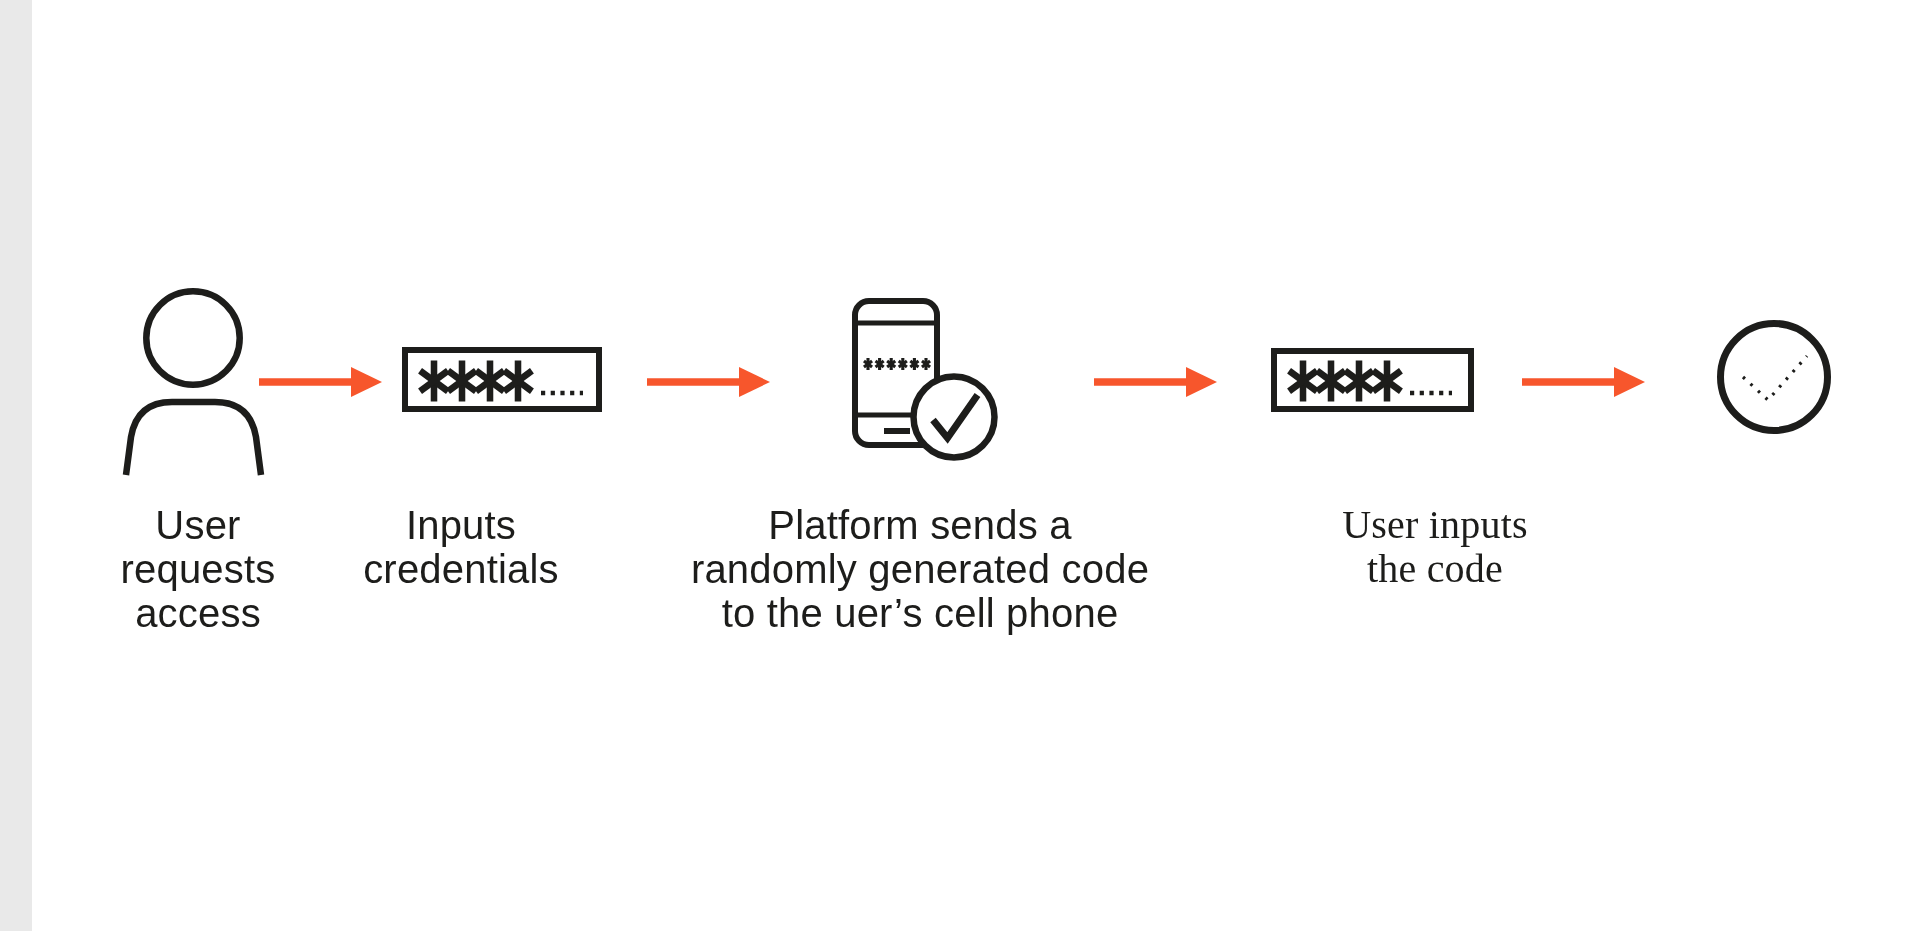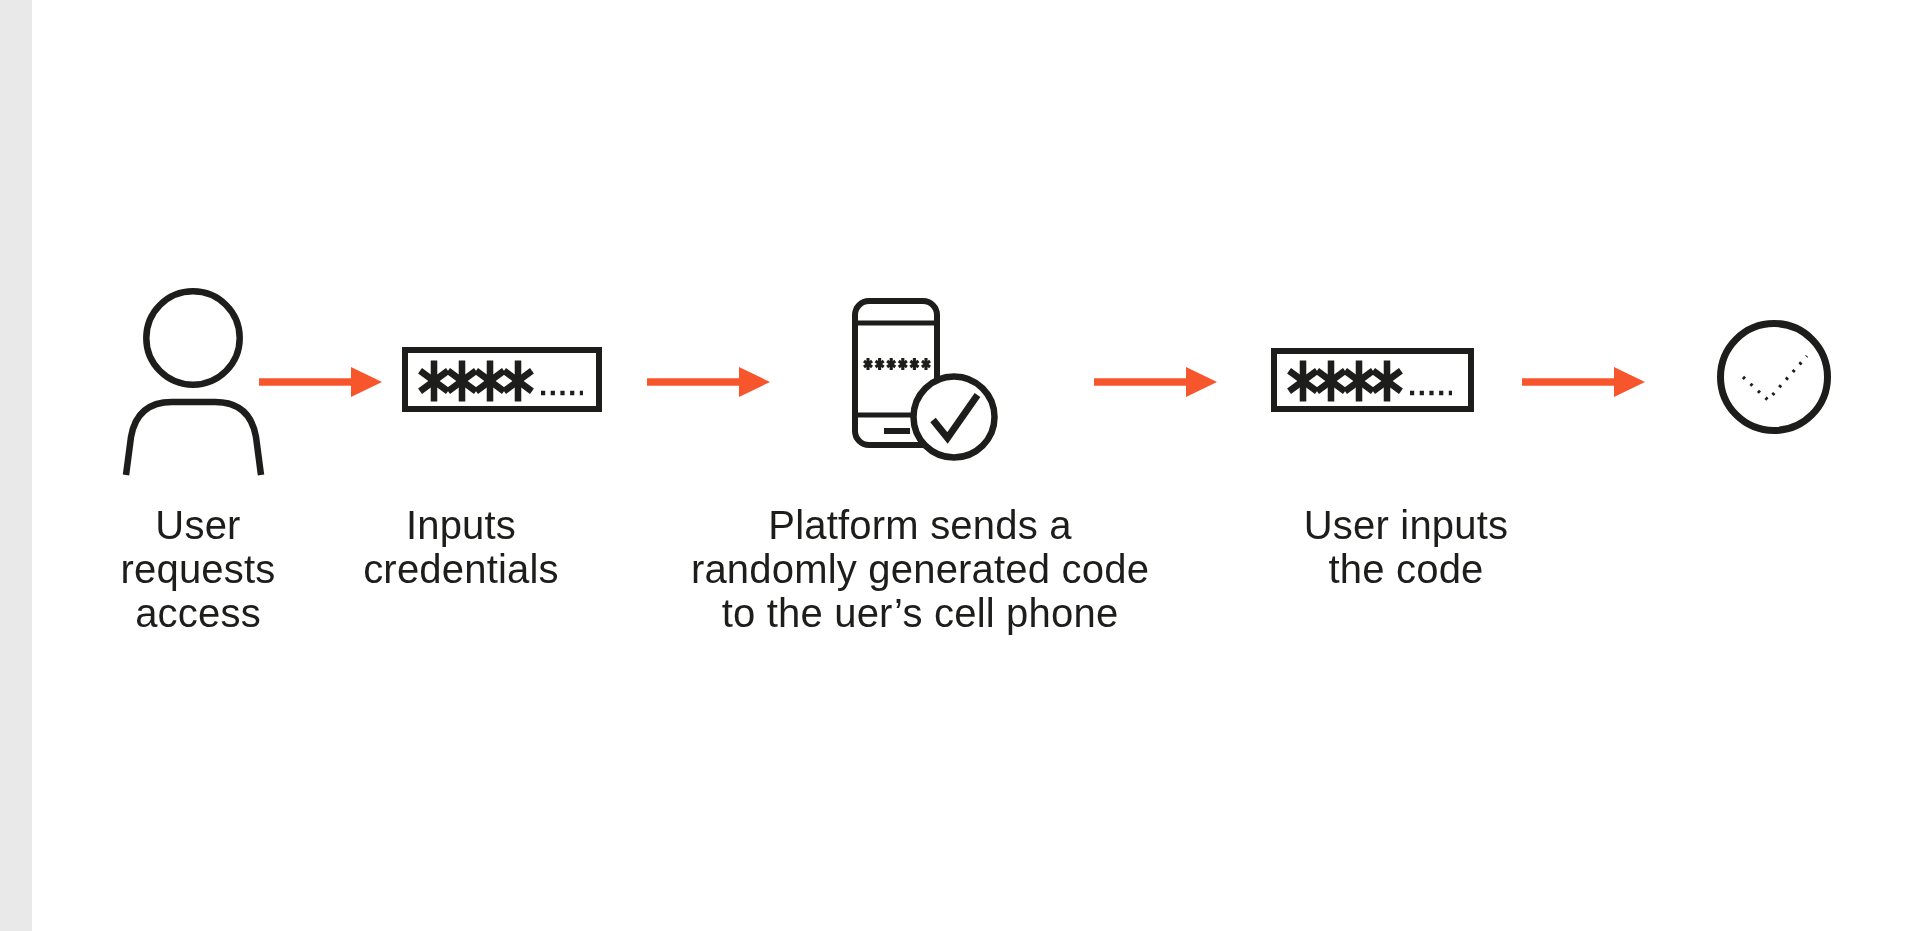--- a/index.html
+++ b/index.html
@@ -31,21 +31,21 @@
     text-align:center;
     white-space:pre-line;
     color:var(--ink);
     font-size:40px;
     line-height:44px;
     letter-spacing:0.2px;
   }
   .label-1{ left:16px;   top:503px; width:300px; }
   .label-2{ left:279px;  top:503px; width:300px; }
   .label-3{ left:608px;  top:503px; width:560px; }
-  .label-4{ left:1224px; top:503px; width:300px; }
+  .label-4{ left:1253px; top:503px; width:300px;font-family:Liberation Serif, serif; }
   .label-5{ left:1596px; top:497px; width:300px; }
 </style>
 </head>
 <body>
 
 <div id="canvas">
 
   <svg id="diagram-svg" width="1920" height="931" viewBox="0 0 1920 931">
     <defs>
       <g id="star6">

